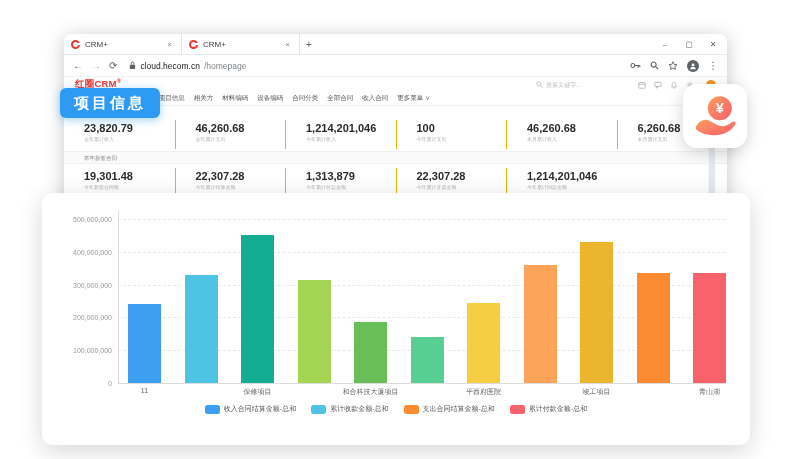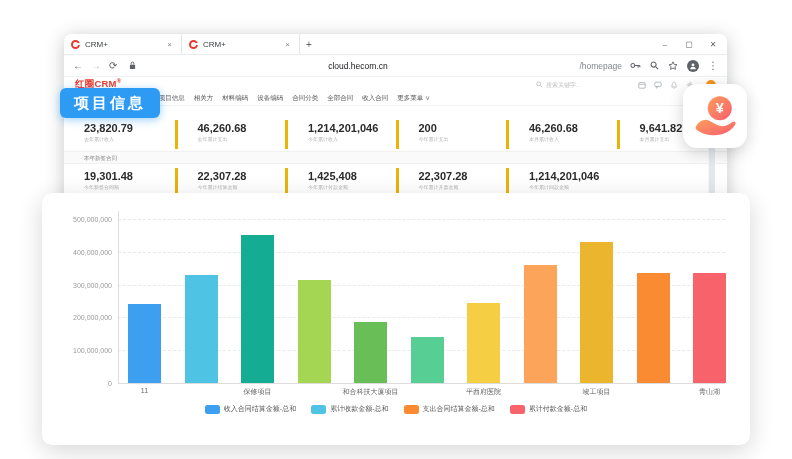--- a/index.html
+++ b/index.html
@@ -21,21 +21,21 @@
   .new-tab { width:18px; display:flex; align-items:center; justify-content:center;
     color:#5F6368; font-size:10px; }
   .win-controls { position:absolute; right:2px; top:0; height:21px; display:flex; }
   .win-controls span { width:24px; display:flex; align-items:center; justify-content:center;
     color:#5F6368; font-size:8px; }
 
   .address-bar { height:22px; border-bottom:1px solid #EFF1F3; display:flex; align-items:center;
     padding:0 9px; gap:8px; }
   .nav-glyph { color:#5F6368; font-size:10px; line-height:1; }
   .nav-glyph.dim { color:#B6BABF; }
-  .url-box { flex:1; display:flex; align-items:center; gap:4px; font-size:8.5px; padding-left:4px;justify-content:space-between; }
+  .url-box { flex:1; display:flex; align-items:center; gap:4px; font-size:8.5px; padding-left:4px; }
   .url-host { color:#202124; }
   .url-path { color:#80868B; }
   .bar-icons { display:flex; align-items:center; gap:9px; }
   .avatar-chrome { width:12px; height:12px; border-radius:50%; background:#5F6368;
     display:flex; align-items:center; justify-content:center; }
 
   
   .crm-header { height:15px; display:flex; align-items:center; padding:0 11px; gap:8px; }
   .crm-logo { font-size:9.5px; font-weight:bold; color:#E8392F; letter-spacing:.2px; }
   .crm-logo sup { font-size:6px; }
@@ -48,21 +48,21 @@
 
   .crm-nav { height:14px; display:flex; align-items:center; gap:9px; padding:0 11px;
     font-size:6.5px; color:#555; border-bottom:1px solid #F2F2F2; }
   .crm-nav .primary { font-weight:bold; color:#333; }
   .crm-nav .divider { color:#DDD; }
   .crm-nav .active { color:#E8392F; }
   .crm-nav .more { color:#555; }
 
   .stats { padding-top:14px; }
   .stats-row { display:grid; grid-template-columns:repeat(6,1fr); }
-  .stat-cell { padding:2px 4px 7px 20px; border-left:3px solid #eab308; }
+  .stat-cell { padding:2px 4px 7px 20px; border-left:1px solid #eab308; }
   .stat-cell:first-child { border-left:none; }
   .stat-value { font-size:11px; font-weight:bold; color:#2B2B2B; white-space:nowrap; }
   .stat-label { font-size:5px; color:#AFAFAF; margin-top:2px; white-space:nowrap; }
   .section-bar { height:13px; line-height:13px; background:#FAFAFB; border-top:1px solid #F1F1F1;
     border-bottom:1px solid #F1F1F1; font-size:5.5px; color:#888; padding-left:20px; margin:2px 0 4px; }
 
   .page-scrollbar { position:absolute; right:12px; top:80px; width:7px; height:112px; background:#F4F5F6; }
   .page-scrollbar .thumb { position:absolute; left:.5px; top:12px; width:6px; height:82px;
     background:#C7CBCF; border-radius:3px; }
 
@@ -217,44 +217,44 @@
         </div>
         <div class="stat-cell">
           <div class="stat-value">46,260.68</div>
           <div class="stat-label">去年累计支出</div>
         </div>
         <div class="stat-cell">
           <div class="stat-value">1,214,201,046</div>
           <div class="stat-label">今年累计收入</div>
         </div>
         <div class="stat-cell">
-          <div class="stat-value">200</div>
+          <div class="stat-value">100</div>
           <div class="stat-label">今年累计支出</div>
         </div>
         <div class="stat-cell">
           <div class="stat-value">46,260.68</div>
           <div class="stat-label">本月累计收入</div>
         </div>
         <div class="stat-cell">
-          <div class="stat-value">9,641.82</div>
+          <div class="stat-value">6,260.68</div>
           <div class="stat-label">本月累计支出</div>
         </div>
       </div>
     <div class="section-bar">本年新签合同</div>
     <div class="stats-row" id="stats-row2">
         <div class="stat-cell">
           <div class="stat-value">19,301.48</div>
           <div class="stat-label">今年新签合同额</div>
         </div>
         <div class="stat-cell">
           <div class="stat-value">22,307.28</div>
           <div class="stat-label">今年累计结算金额</div>
         </div>
         <div class="stat-cell">
-          <div class="stat-value">1,425,408</div>
+          <div class="stat-value">1,313,879</div>
           <div class="stat-label">今年累计付款金额</div>
         </div>
         <div class="stat-cell">
           <div class="stat-value">22,307.28</div>
           <div class="stat-label">今年累计开票金额</div>
         </div>
         <div class="stat-cell">
           <div class="stat-value">1,214,201,046</div>
           <div class="stat-label">今年累计回款金额</div>
         </div>

